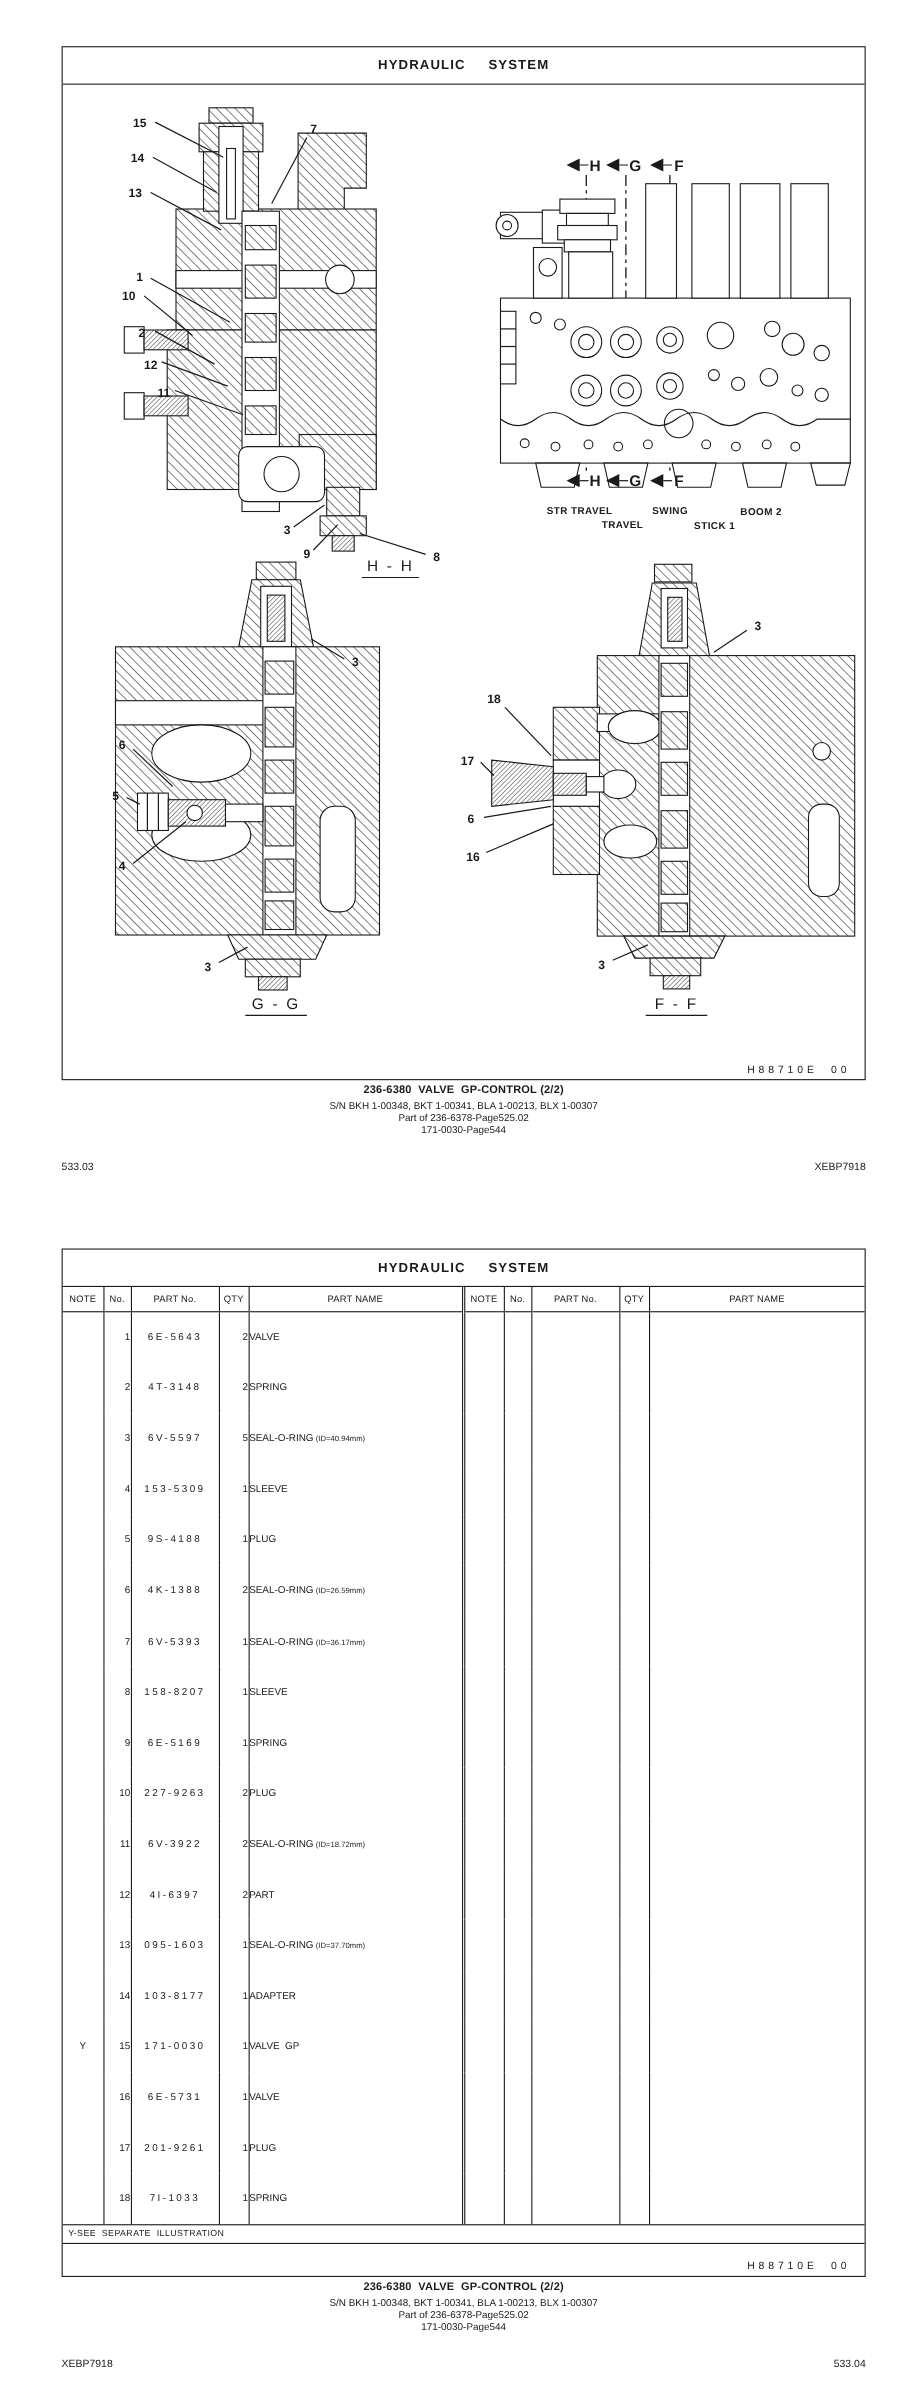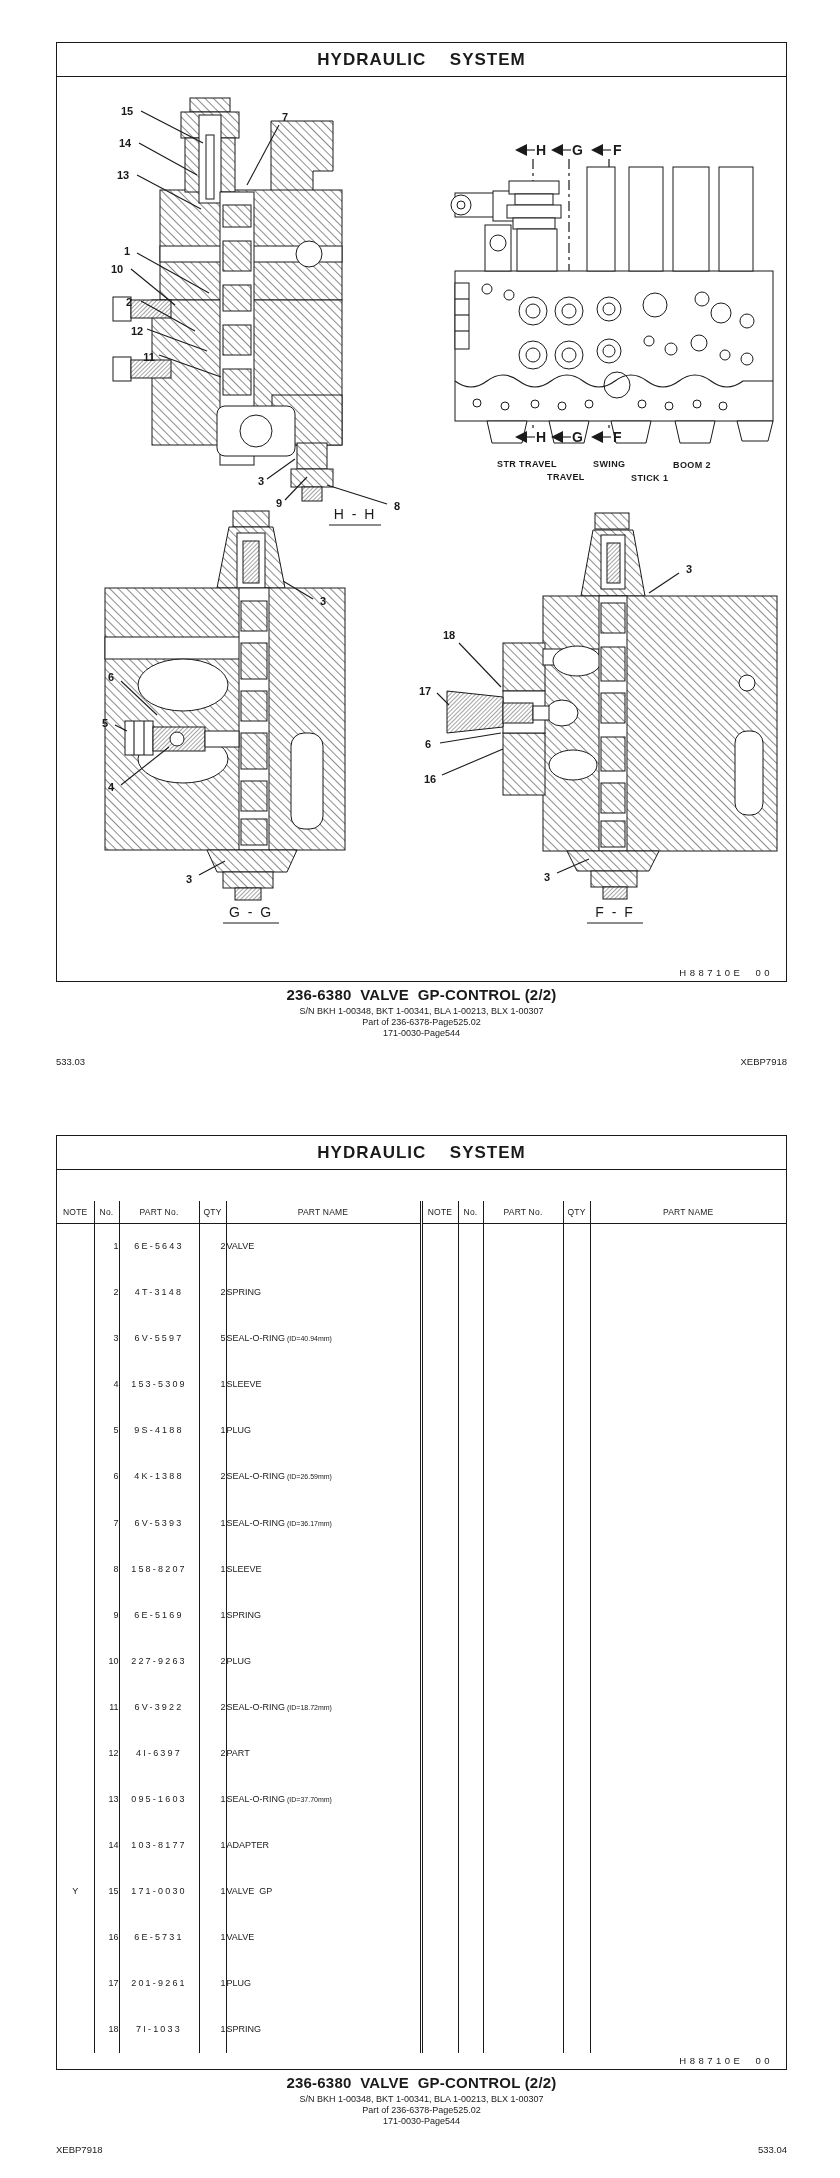--- a/index.html
+++ b/index.html
@@ -1,33 +1,33 @@
 <!DOCTYPE html>
 <html><head>
 <meta charset="utf-8">
 <style>
   html,body{margin:0;padding:0;background:#fff;}
   .canvas{position:relative;width:840px;height:2178px;background:#fff;overflow:hidden;
           font-family:"Liberation Sans","DejaVu Sans",sans-serif;color:#1a1a1a;}
   .page{position:absolute;left:56px;width:731px;border:1.5px solid #1a1a1a;box-sizing:border-box;background:#fff;}
   .ptitle{position:absolute;left:0;right:0;top:0;height:33px;line-height:33px;text-align:center;
-          border-bottom:1.5px solid #1a1a1a;font-size:17px;font-weight:600;letter-spacing:1px;
+          border-bottom:1.5px solid #1a1a1a;font-size:12px;font-weight:600;letter-spacing:1px;
           word-spacing:6px;white-space:pre;}
   .art{position:absolute;left:0;top:0;width:728px;height:937px;}
   .dcode{position:absolute;right:13px;font-size:9.5px;letter-spacing:3.5px;white-space:pre;}
   .dcode .rev{margin-left:12px;letter-spacing:3.5px;}
   .caption{position:absolute;left:56px;width:731px;text-align:center;}
-  .caption .l1{font-size:15px;font-weight:700;letter-spacing:.2px;margin-bottom:3px;white-space:pre;}
+  .caption .l1{font-size:10px;font-weight:700;letter-spacing:.2px;margin-bottom:3px;white-space:pre;}
   .caption .ln{font-size:9px;line-height:11px;white-space:pre;}
   .folio{position:absolute;left:56px;width:731px;font-size:9.5px;}
   .folio .fl{position:absolute;left:0;top:0;}
   .folio .fr{position:absolute;right:0;top:0;}
   
   table.parts{position:absolute;left:0;top:34px;width:100%;height:852px;border-collapse:collapse;
-              table-layout:fixed;margin-top:31px;}
+              table-layout:fixed;}
   table.parts th{border-bottom:1px solid #1a1a1a;border-left:1px solid #1a1a1a;height:22px;
                  font-size:8.5px;font-weight:400;text-align:center;padding:0;letter-spacing:.2px;}
   table.parts td{border-left:1px solid #1a1a1a;padding:0;font-size:9px;line-height:1;vertical-align:middle;}
   table.parts th:first-child,table.parts td:first-child{border-left:none;}
   table.parts .dbl{border-left:3px double #1a1a1a !important;}
   tbody.rows tr{height:15px;}
   tbody.fill tr{height:auto;}
   td.c-note{text-align:center;}
   td.c-no{text-align:right;padding-right:5px;}
   td.c-part{text-align:center;letter-spacing:2.2px;}
@@ -570,20 +570,21 @@
             <td class="c-qty"></td>
           <td class="c-name"></td>
             <td class="c-note dbl"></td>
           <td class="c-no"></td>
             <td class="c-part"></td>
           <td class="c-qty"></td>
             <td class="c-name"></td>
         </tr>
       </tbody>
     </table>
+    <div class="fnote">Y-SEE  SEPARATE  ILLUSTRATION</div>
     <div class="dcode" style="top:908px;">
       <span>H88710E</span><span class="rev">00</span>
     </div>
   </section>
 
   <div class="caption" style="top:2074px;">
     <div class="l1">236-6380  VALVE  GP-CONTROL (2/2)</div>
     <div class="ln">S/N BKH 1-00348, BKT 1-00341, BLA 1-00213, BLX 1-00307</div>
     <div class="ln">Part of 236-6378-Page525.02</div>
     <div class="ln">171-0030-Page544</div>

